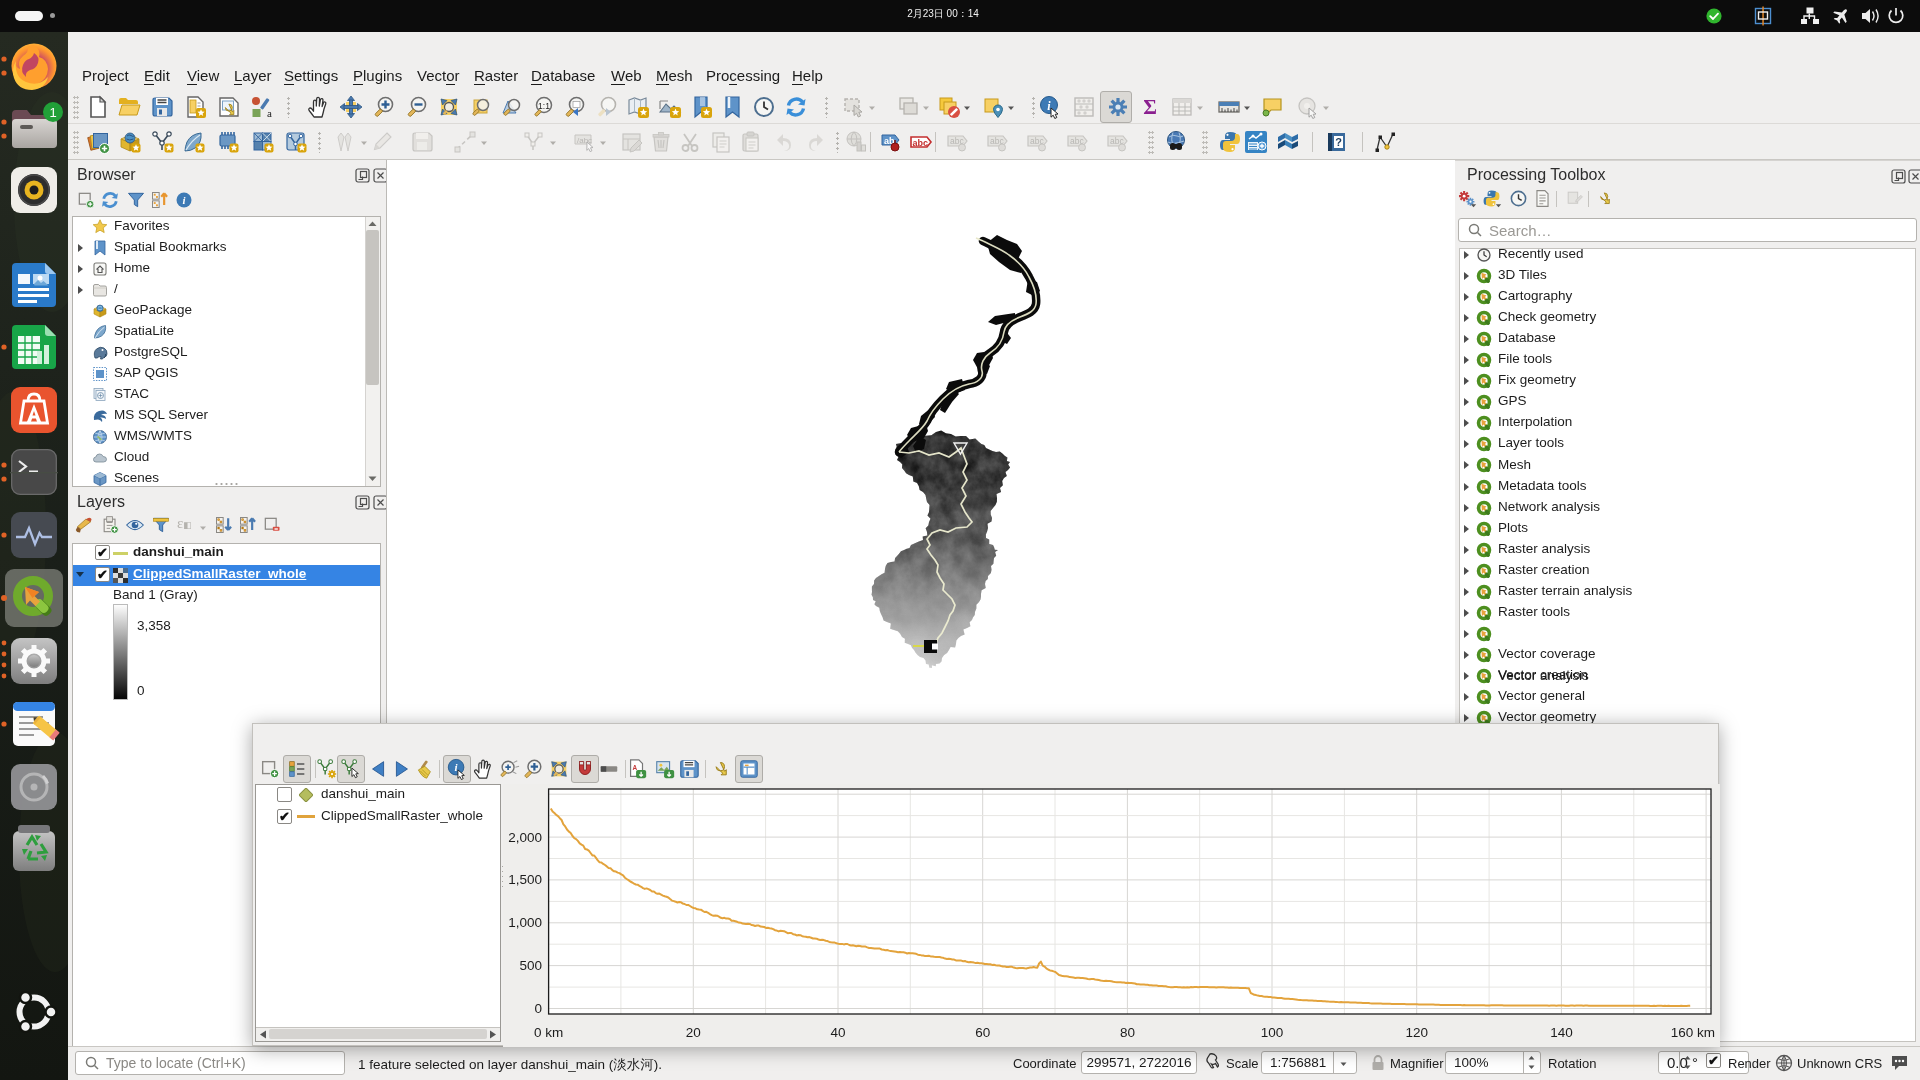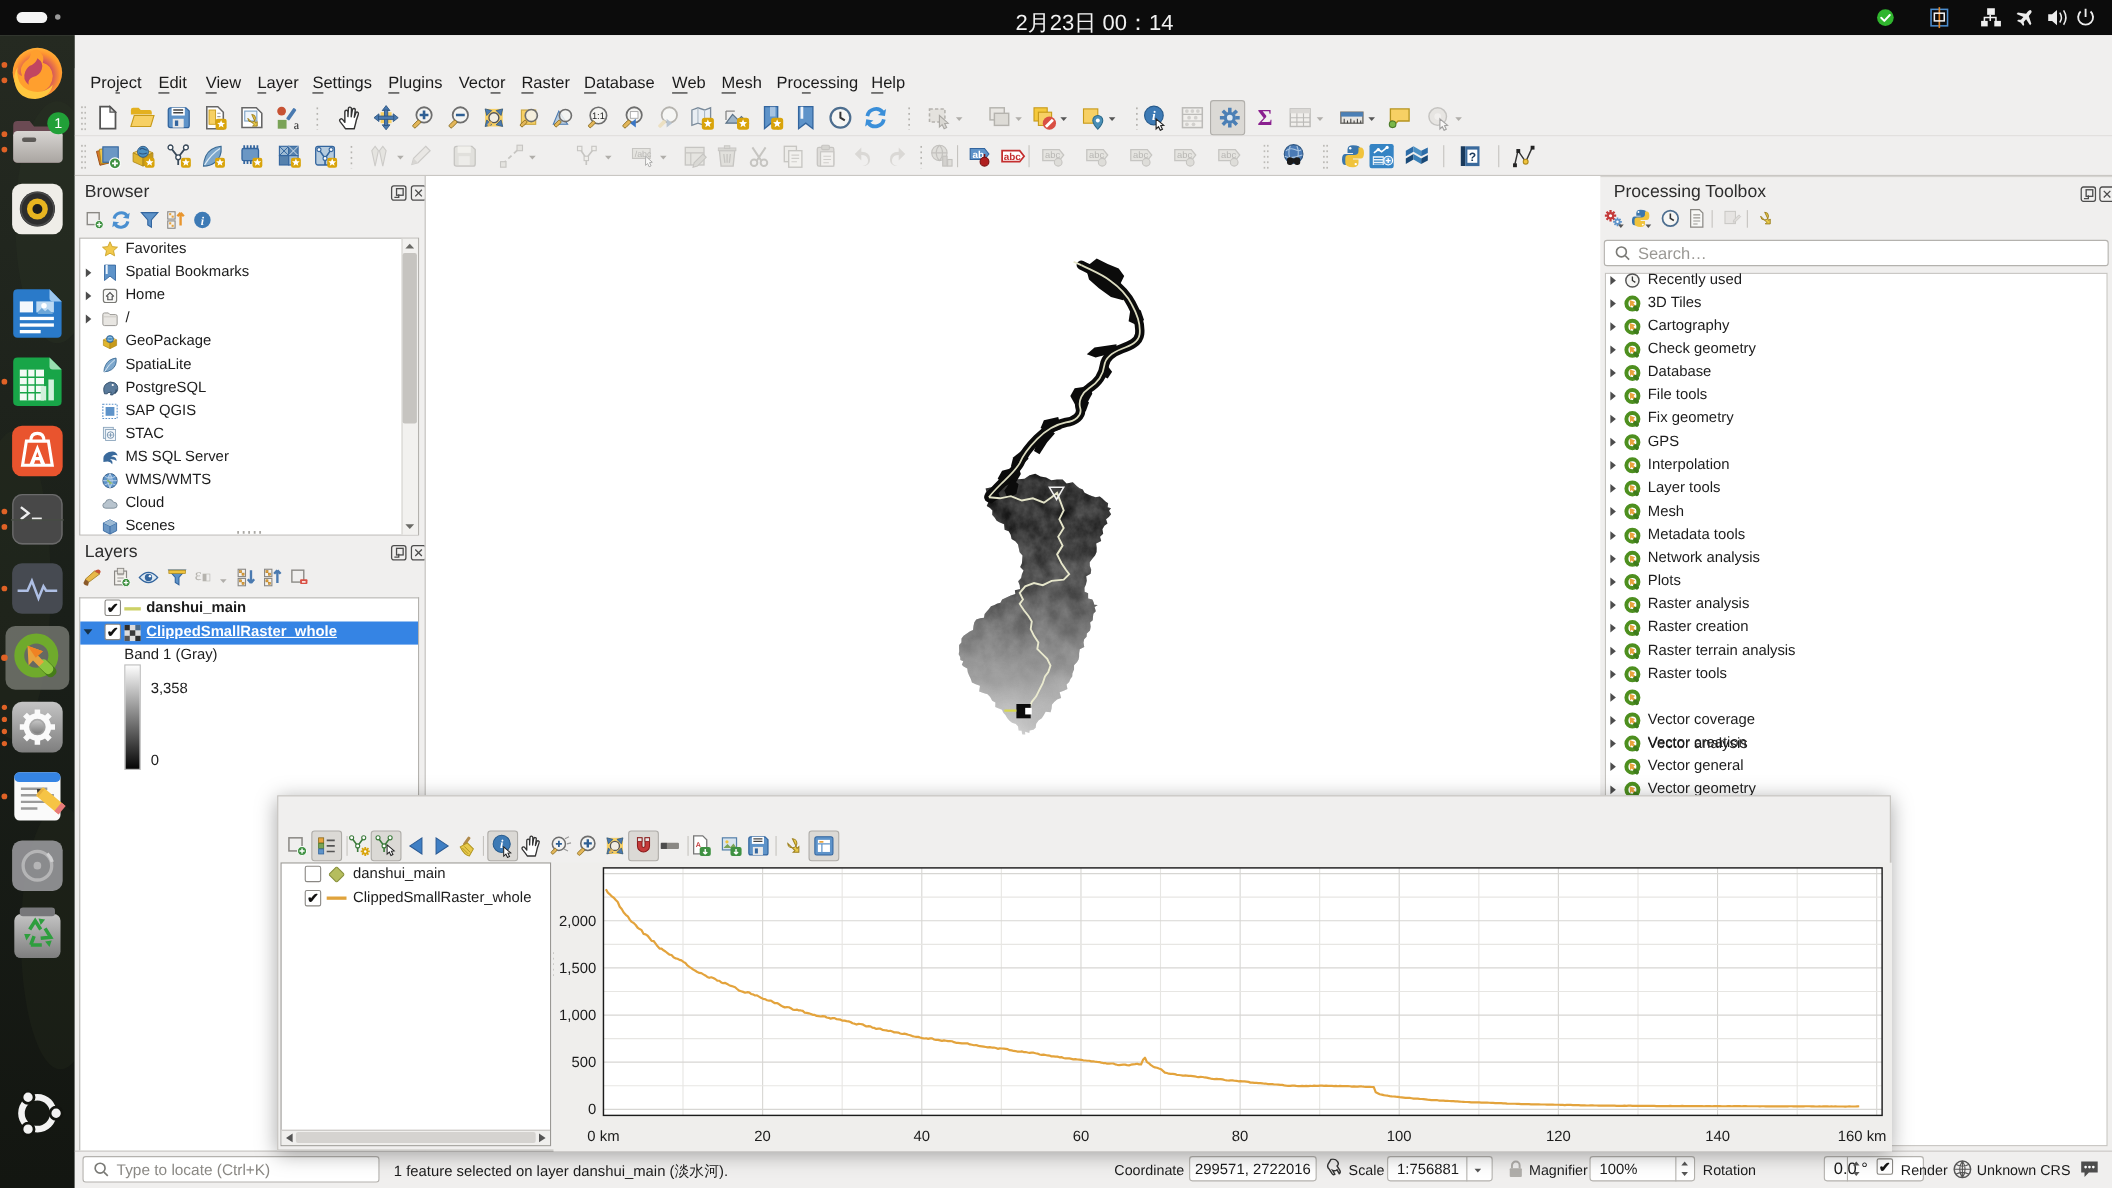--- a/index.html
+++ b/index.html
@@ -36,21 +36,21 @@
   box-shadow:0 3px 18px rgba(0,0,0,0.35); border:1px solid #c2c0bc; }
 .cbx { position:absolute; width:15px; height:15px; background:#fff; border:1px solid #8a8884; border-radius:2px; font-size:13px; line-height:14px; text-align:center; color:#111; font-weight:bold; }
 .sbx { position:absolute; background:#fff; border:1px solid #b4b2ae; border-radius:3px; }
 .tray { position:absolute; top:0; height:32px; }
 </style>
 </head>
 <body>
 <div id="topbar">
   <div class="abs" style="left:15px;top:10.5px;width:28px;height:10px;background:#f5f5f5;border-radius:5px;"></div>
   <div class="abs" style="left:50px;top:13px;width:5px;height:5px;background:#9a9a9a;border-radius:50%;"></div>
-  <div class="abs" style="left:870px;top:7px;width:250px;text-align:center;color:#f2f2f2;font-size:20px;">2月23日 00：14</div>
+  <div class="abs" style="left:818px;top:7px;width:250px;text-align:center;color:#f2f2f2;font-size:10px;">2月23日 00：14</div>
   <svg class="tray" style="left:1700px;width:210px;" viewBox="0 0 210 32">
     <circle cx="14" cy="16" r="7.6" fill="#30b52e"></circle>
     <path d="M10.2 16.2 L13 19 L18 13.6" stroke="#fff" stroke-width="1.8" fill="none" stroke-linecap="round" stroke-linejoin="round"></path>
     <g>
       <rect x="55.5" y="8.5" width="15" height="15" fill="none" stroke="#4d8fd0" stroke-width="1.4"></rect>
       <rect x="62.3" y="6.5" width="1.5" height="19" fill="#e0862a"></rect>
       <rect x="58.5" y="12" width="9" height="7" fill="none" stroke="#f0f0f0" stroke-width="1.4"></rect>
     </g>
     <g fill="#f0f0f0">
       <rect x="106.5" y="7.5" width="7" height="6"></rect>

